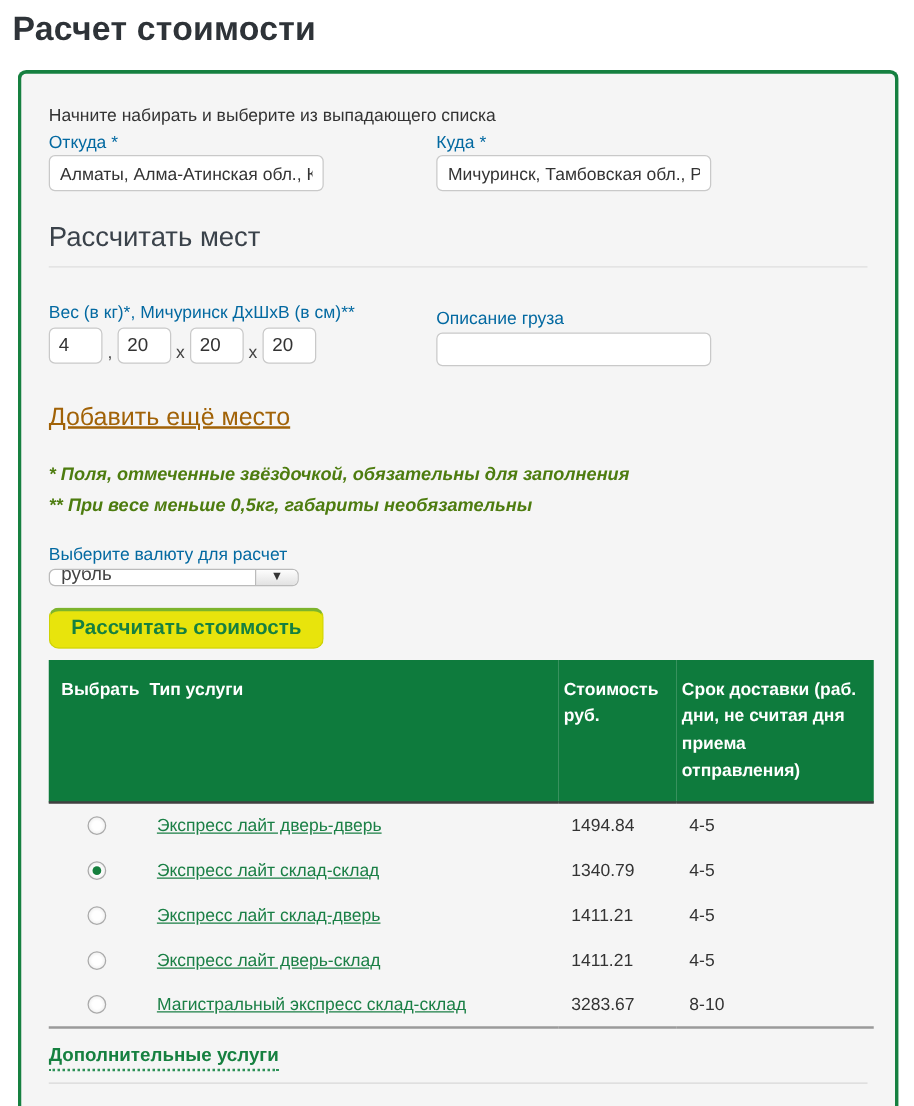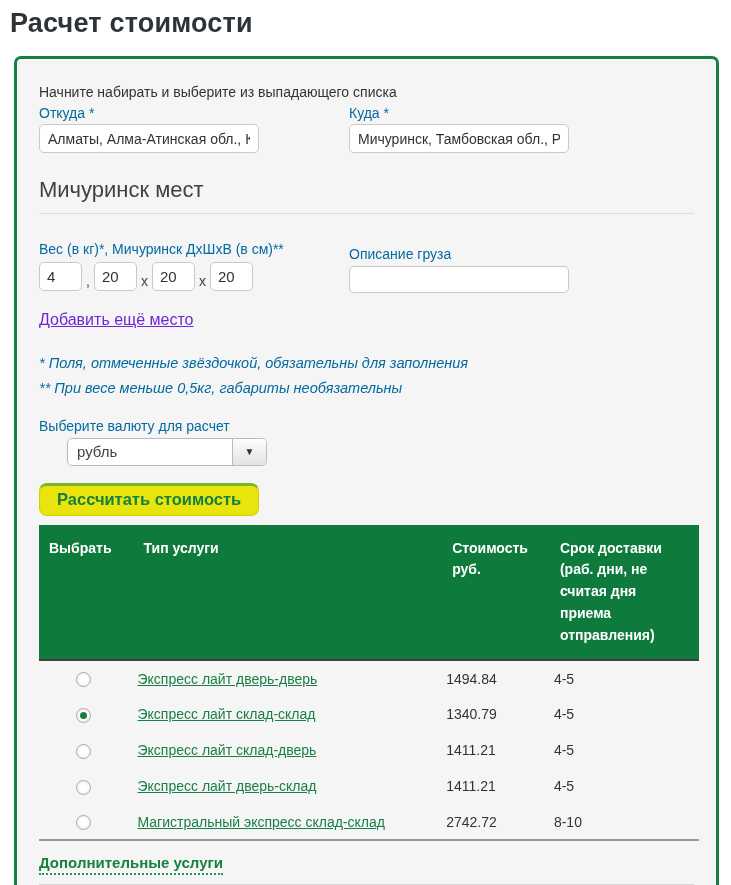--- a/index.html
+++ b/index.html
@@ -46,32 +46,32 @@
     width: 43px; height: 29px;
     border: 1px solid #c9c9c9; border-radius: 5px;
     background: #fff; color: #333; font-size: 15px;
     font-family: "Liberation Sans", sans-serif;
     padding: 0 7px; outline: none;
   }
   .sep { font-size: 14px; color: #444; padding: 8px 4px 0 4px; }
   .desc-group { margin-top: -14px; }
   .desc-group .text-input { height: 27px; margin-top: 1px; }
   .green-link {
-    display: inline-block; margin-top: 18px;
-    color: #6d28d9; font-size: 16px; text-decoration: underline;
+    display: inline-block; margin-top: 30px;
+    color: #a16207; font-size: 20px; text-decoration: underline;
     cursor: pointer;
   }
   .footnotes { margin-top: 22px; }
-  .footnote { font-style: italic; color: #0369a1; font-size: 14.5px; line-height: 1.75; }
+  .footnote { font-style: italic; color: #4d7c0f; font-size: 14.5px; line-height: 1.75; font-weight: bold; }
   .currency-label { margin-top: 16px; }
   .select-box {
-    margin-top: 4px; width: 200px; height: 28px;
+    margin-top: 4px; width: 200px; height: 14px;
     border: 1px solid #bbb; border-radius: 5px;
-    background: #fff; display: flex; align-items: center;
-    cursor: pointer; overflow: hidden; margin-left: 28px;
+    background: #fff; display: flex; align-items: flex-end;
+    cursor: pointer; overflow: hidden;
   }
   .select-value { flex: 1; font-size: 15px; color: #444; padding-left: 9px; }
   .select-arrow-btn {
     width: 34px; height: 100%;
     border-left: 1px solid #bbb;
     background: linear-gradient(#fdfdfd, #e2e2e2);
     display: flex; align-items: center; justify-content: center;
     font-size: 10px; color: #333;
   }
   .calc-button {
@@ -87,21 +87,21 @@
     cursor: pointer;
   }
   .results-table {
     width: 660px; margin-top: 9px;
     border-collapse: collapse;
     font-size: 14px;
   }
   .results-table thead th {
     background: #0e7b3d; color: #fff;
     font-weight: bold; text-align: left; vertical-align: top;
-    padding: 13px 16px; line-height: 1.55;
+    padding: 13px 4px; line-height: 1.55;
   }
   .results-table thead th:first-child { padding-left: 10px; width: 64px; }
   .th-service { width: 341px; }
   .th-cost { width: 95px; }
   .th-delivery { width: 160px; }
   .results-table tbody tr { height: 36px; }
   .results-table tbody tr:first-child td { border-top: 2px solid #404040; }
   .results-table tbody tr:last-child td { border-bottom: 2px solid #9a9a9a; }
   .results-table td { vertical-align: middle; padding: 0 10px; }
   .td-radio { text-align: center; }
@@ -140,21 +140,21 @@
     <div class="field-col1">
       <div class="field-label">Откуда *</div>
       <input class="text-input" type="text" value="Алматы, Алма-Атинская обл., Ка" style="">
     </div>
     <div class="field-col2">
       <div class="field-label">Куда *</div>
       <input class="text-input" type="text" value="Мичуринск, Тамбовская обл., Ро" style="">
     </div>
   </div>
 
-  <h2 class="section-heading">Мичуринск мест</h2>
+  <h2 class="section-heading">Рассчитать мест</h2>
   <div class="divider"></div>
 
   <div class="field-label dims-label">Вес (в кг)*, Мичуринск ДхШхВ (в см)**</div>
 
   <div class="dims-row">
     <div class="dims-group">
       <input class="small-input" type="text" value="4" style="">
       <span class="sep">,</span>
       <input class="small-input" type="text" value="20" style="">
       <span class="sep">x</span>
@@ -213,21 +213,21 @@
     </tr>
         <tr>
       <td class="td-radio"><span class="radio"></span></td>
       <td><a class="svc-link">Экспресс лайт дверь-склад</a></td>
       <td class="td-cost">1411.21</td>
       <td class="td-days">4-5</td>
     </tr>
         <tr>
       <td class="td-radio"><span class="radio"></span></td>
       <td><a class="svc-link">Магистральный экспресс склад-склад</a></td>
-      <td class="td-cost">2742.72</td>
+      <td class="td-cost">3283.67</td>
       <td class="td-days">8-10</td>
     </tr>
       </tbody>
   </table>
 
   
 
   <a class="addl-link">Дополнительные услуги</a>
   <div class="summary-divider"></div>
 

